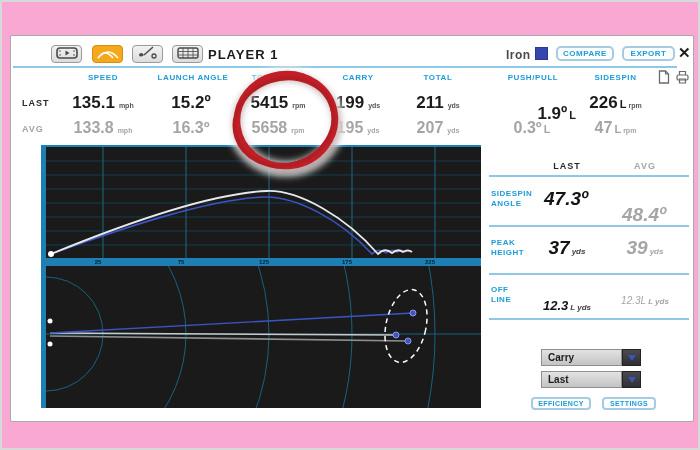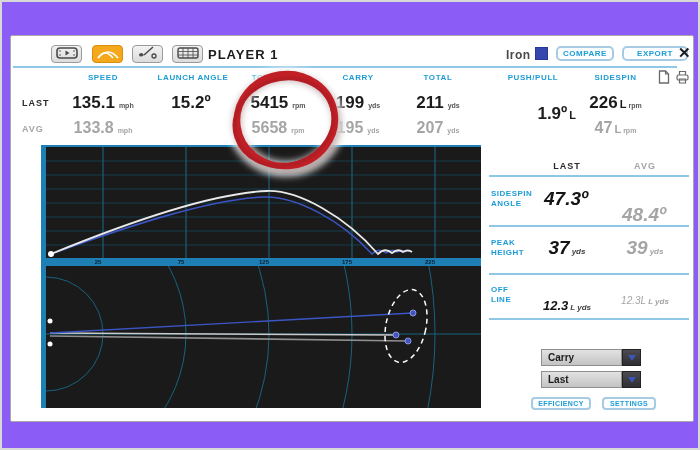--- a/index.html
+++ b/index.html
@@ -1,18 +1,18 @@
 <!DOCTYPE html>
 <html><head>
 <meta charset="utf-8">
 <style>
   * { margin:0; padding:0; box-sizing:border-box; }
   html,body { background:#fff; }
   body { font-family:"Liberation Sans", sans-serif; }
-  #frame { position:relative; width:700px; height:450px; background:#8b5cf6; border:2px solid #d8d8d8; overflow:hidden; }
+  #frame { position:relative; width:700px; height:450px; background:#f9a8d4; border:2px solid #d8d8d8; overflow:hidden; }
   .abs { position:absolute; }
 
   
   #window { left:8px; top:33px; width:684px; height:387px; background:#fff; border:1px solid #a9a9a9; border-radius:2px; }
 
   
   .tool-btn { top:9px; width:31px; height:18px; border:1px solid #9a9a9a; border-radius:4px;
               background:linear-gradient(#f2f2f2,#dcdcdc); display:flex; align-items:center; justify-content:center; }
   .tool-btn.active { background:#f6a81c; border-color:#d88f10; }
   .win-title { top:11px; font-size:13px; font-weight:bold; letter-spacing:1px; color:#1c1c1c; }
@@ -105,21 +105,21 @@
             <rect x="1" y="1" width="20" height="10" rx="2" fill="none" stroke="#4a4a4a" stroke-width="1.4"></rect>
             <path d="M1 4.5 H21 M1 8 H21 M6 1 V11 M11 1 V11 M16 1 V11" stroke="#4a4a4a" stroke-width=".8"></path>
           </svg>
       </span>
     </div>
     <div class="abs win-title" style="left:197px;">PLAYER 1</div>
 
     <div class="abs club-label" style="left:495px;">Iron</div>
     <div class="abs club-swatch" style="left:524px;"></div>
     <div class="abs pill-btn" style="left:545px; top:10px; width:58px;">COMPARE</div>
-    <div class="abs pill-btn" style="left:611px; top:10px; width:66px;">EXPORT</div>
+    <div class="abs pill-btn" style="left:611px; top:10px; width:53px;">EXPORT</div>
     <div class="abs close-x" style="left:667px;">✕</div>
 
     <div class="abs blue-hr" style="left:2px; top:30px; width:664px;"></div>
 
     <div class="abs col-head" style="left:47px;  width:90px;">SPEED</div>
     <div class="abs col-head" style="left:137px; width:90px;">LAUNCH ANGLE</div>
     <div class="abs col-head" style="left:222px; width:90px;">TOTAL SPIN</div>
     <div class="abs col-head" style="left:307px; width:80px;">CARRY</div>
     <div class="abs col-head" style="left:387px; width:80px;">TOTAL</div>
     <div class="abs col-head" style="left:477px; width:90px;">PUSH/PULL</div>
@@ -141,23 +141,25 @@
     <div class="abs stat" style="left:47px;  top:57px; width:90px;"><span class="v">135.1</span><span class="sx"></span><span class="u">mph</span></div>
     <div class="abs stat" style="left:137px; top:57px; width:90px;"><span class="v">15.2º</span><span class="sx"></span><span class="u"></span></div>
     <div class="abs stat" style="left:222px; top:57px; width:90px;"><span class="v">5415</span><span class="sx"></span><span class="u">rpm</span></div>
     <div class="abs stat" style="left:307px; top:57px; width:80px;"><span class="v">199</span><span class="sx"></span><span class="u">yds</span></div>
     <div class="abs stat" style="left:387px; top:57px; width:80px;"><span class="v">211</span><span class="sx"></span><span class="u">yds</span></div>
     <div class="abs stat" style="left:477px; top:68px; width:90px;text-align:right;"><span class="v">1.9º</span><span class="sx">L</span><span class="u"></span></div>
     <div class="abs stat" style="left:562px; top:57px; width:85px;"><span class="v">226</span><span class="sx">L</span><span class="u">rpm</span></div>
 
     <div class="abs row-tag" style="left:11px; top:88px; color:#a5a5a5;">AVG</div>
     <div class="abs stat avg" style="left:47px;  top:83px; width:90px;"><span class="v">133.8</span><span class="sx"></span><span class="u">mph</span></div>
+    <div class="abs stat avg" style="left:137px; top:83px; width:90px;"><span class="v">16.3º</span><span class="sx"></span><span class="u"></span></div>
     <div class="abs stat avg" style="left:222px; top:83px; width:90px;"><span class="v">5658</span><span class="sx"></span><span class="u">rpm</span></div>
     <div class="abs stat avg" style="left:307px; top:83px; width:80px;"><span class="v">195</span><span class="sx"></span><span class="u">yds</span></div>
     <div class="abs stat avg" style="left:387px; top:83px; width:80px;"><span class="v">207</span><span class="sx"></span><span class="u">yds</span></div>
+    <div class="abs stat avg" style="left:477px; top:83px; width:90px;"><span class="v">0.3º</span><span class="sx">L</span><span class="u"></span></div>
     <div class="abs stat avg" style="left:562px; top:83px; width:85px;"><span class="v">47</span><span class="sx">L</span><span class="u">rpm</span></div>
 
     <div id="chart-top" class="abs chart">
       <svg width="435" height="111" viewBox="0 0 435 111">
         <g stroke="#123c4c" stroke-width="1">
           <line x1="0" y1="14" x2="435" y2="14"></line>
             <line x1="0" y1="28" x2="435" y2="28"></line>
           <line x1="0" y1="42" x2="435" y2="42"></line>
             <line x1="0" y1="56" x2="435" y2="56"></line>
           <line x1="0" y1="70" x2="435" y2="70"></line>

